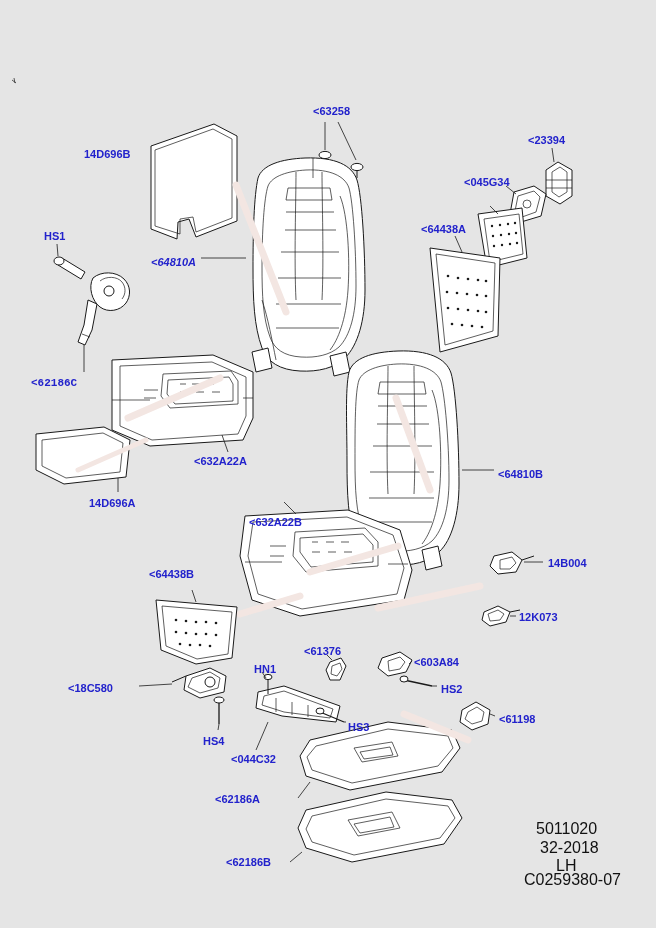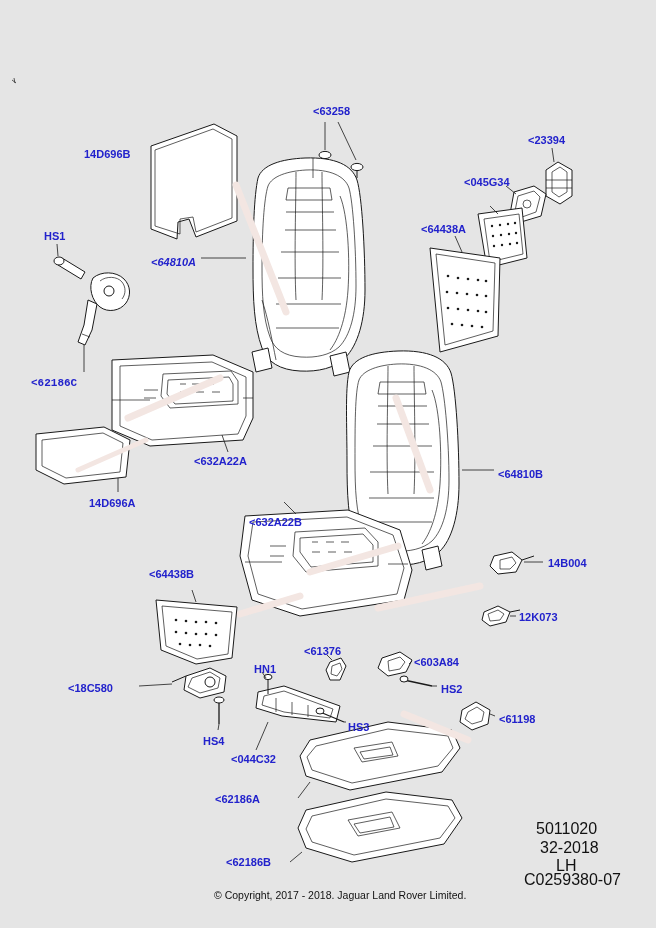--- a/index.html
+++ b/index.html
@@ -328,15 +328,14 @@
   <div class="callout" style="left:499px; top:713px;">&lt;61198</div>
   <div class="callout" style="left:203px; top:735px;">HS4</div>
   <div class="callout" style="left:231px; top:753px;">&lt;044C32</div>
   <div class="callout" style="left:215px; top:793px;">&lt;62186A</div>
   <div class="callout" style="left:226px; top:856px;">&lt;62186B</div>
 
   <div class="footer-text" style="left:536px; top:820px;">5011020</div>
   <div class="footer-text" style="left:540px; top:839px;">32-2018</div>
   <div class="footer-text" style="left:556px; top:857px;">LH</div>
   <div class="footer-text" style="left:524px; top:871px;">C0259380-07</div>
-  <div class="copyright" style="left:214px; top:889px;">© Copyright, 2017 - 2018. Jaguar Land Rover Limited.</div>
 
 </div>
 
 </body></html>

